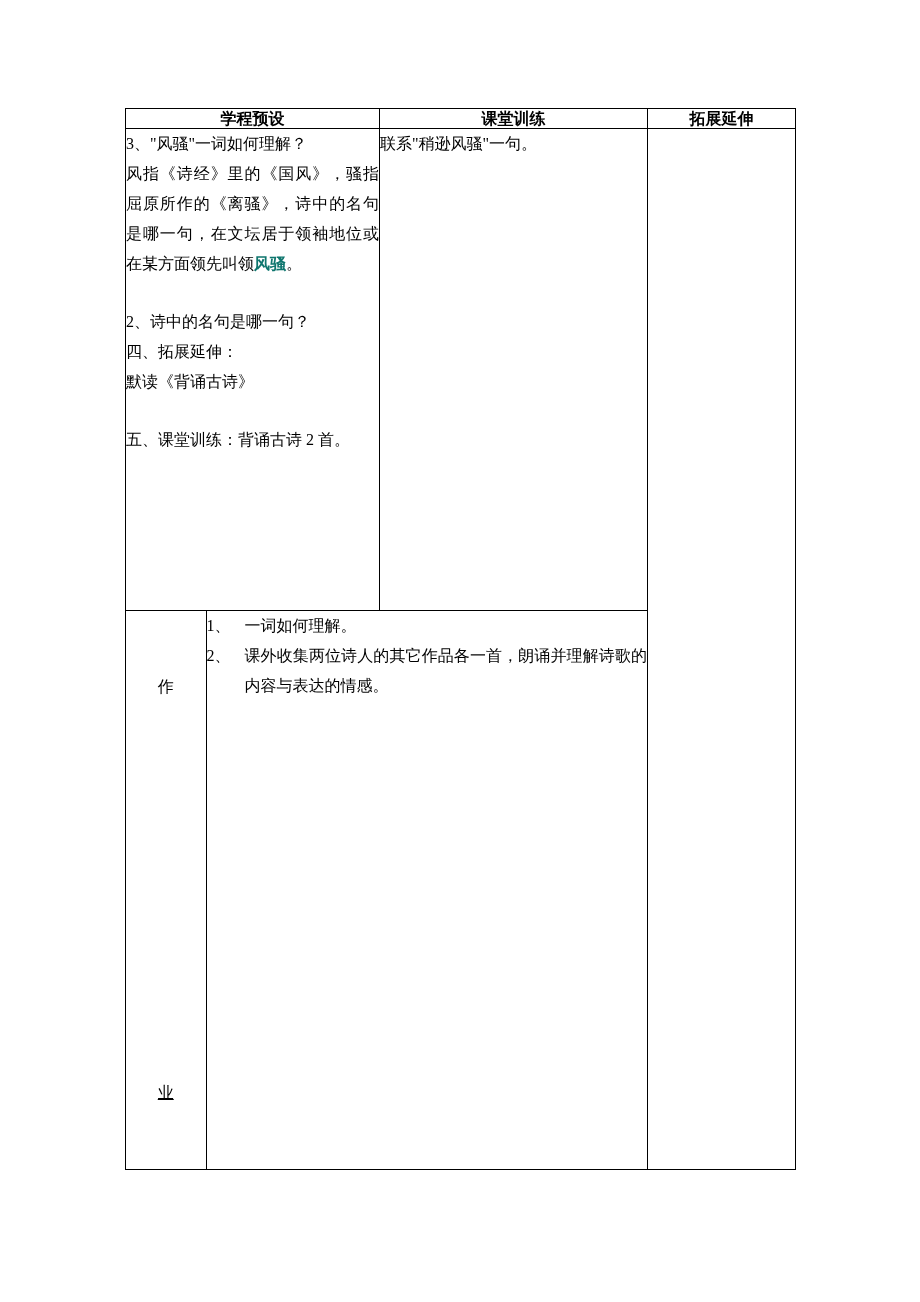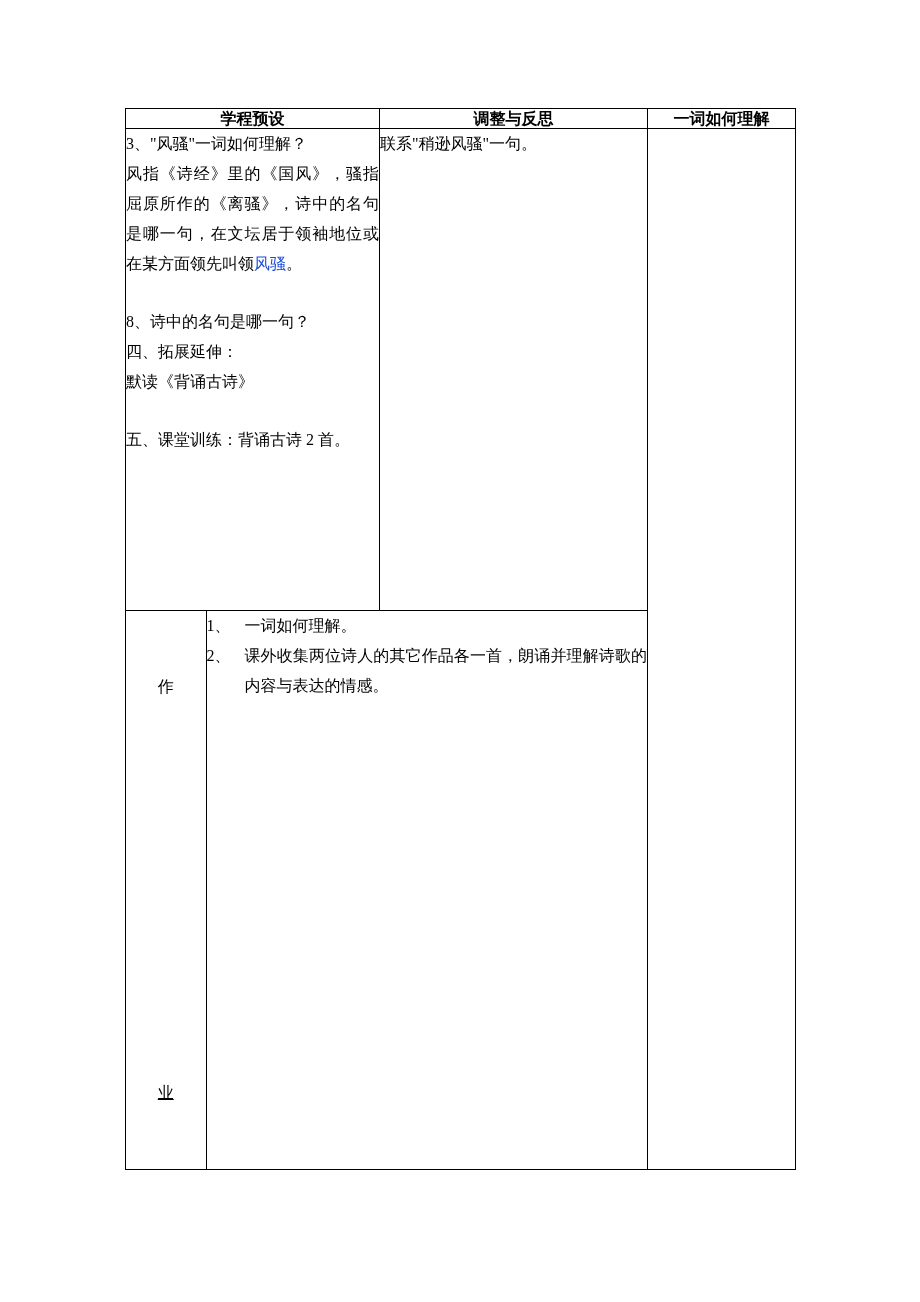--- a/index.html
+++ b/index.html
@@ -40,21 +40,21 @@
   .left-pane {
     box-sizing: border-box;
     padding: 60px 8px 10px 10px;
     font-size: 16px;
     line-height: 30px;
     text-align: justify;
     height: 482px; 
   }
   .left-pane p { margin: 0; }
   .left-pane .blk { margin-bottom: 28px; }
-  .red { color: #1d4ed8; }
+  .red { color: #0f766e; font-weight: bold; }
 
   .right-pane {
     box-sizing: border-box;
     padding: 60px 10px 10px 8px;
     font-size: 16px;
     line-height: 30px;
   }
   .right-pane p { margin: 0; }
 
   
@@ -104,38 +104,38 @@
       <col class="col2">
       <col class="col3">
     </colgroup>
 
     <tbody>
         <tr>
       <th class="hdr">
         <span>学程预设</span>
       </th>
       <th class="hdr">
-        <span>调整与反思</span>
+        <span>课堂训练</span>
       </th>
       <th class="hdr">
-        <span>一词如何理解</span>
+        <span>拓展延伸</span>
       </th>
     </tr>
 
     <tr>
       <td class="left-pane">
         <div class="blk">
           <p>3、"风骚"一词如何理解？</p>
           <p>
             <span>风指《诗经》里的《国风》，骚指屈原所作的《离骚》，诗中的名句是哪一句，在文坛居于领袖地位或在某方面领先叫领</span><span class="red">风骚</span><span>。</span>
           </p>
         </div>
 
         <div class="blk">
-          <p>8、诗中的名句是哪一句？</p>
+          <p>2、诗中的名句是哪一句？</p>
           <p>四、拓展延伸：</p>
           <p>默读《背诵古诗》</p>
         </div>
 
         <div style="margin-top:24px;">
           <p>五、课堂训练：背诵古诗 2 首。</p>
         </div>
       </td>
 
       <td class="right-pane">

